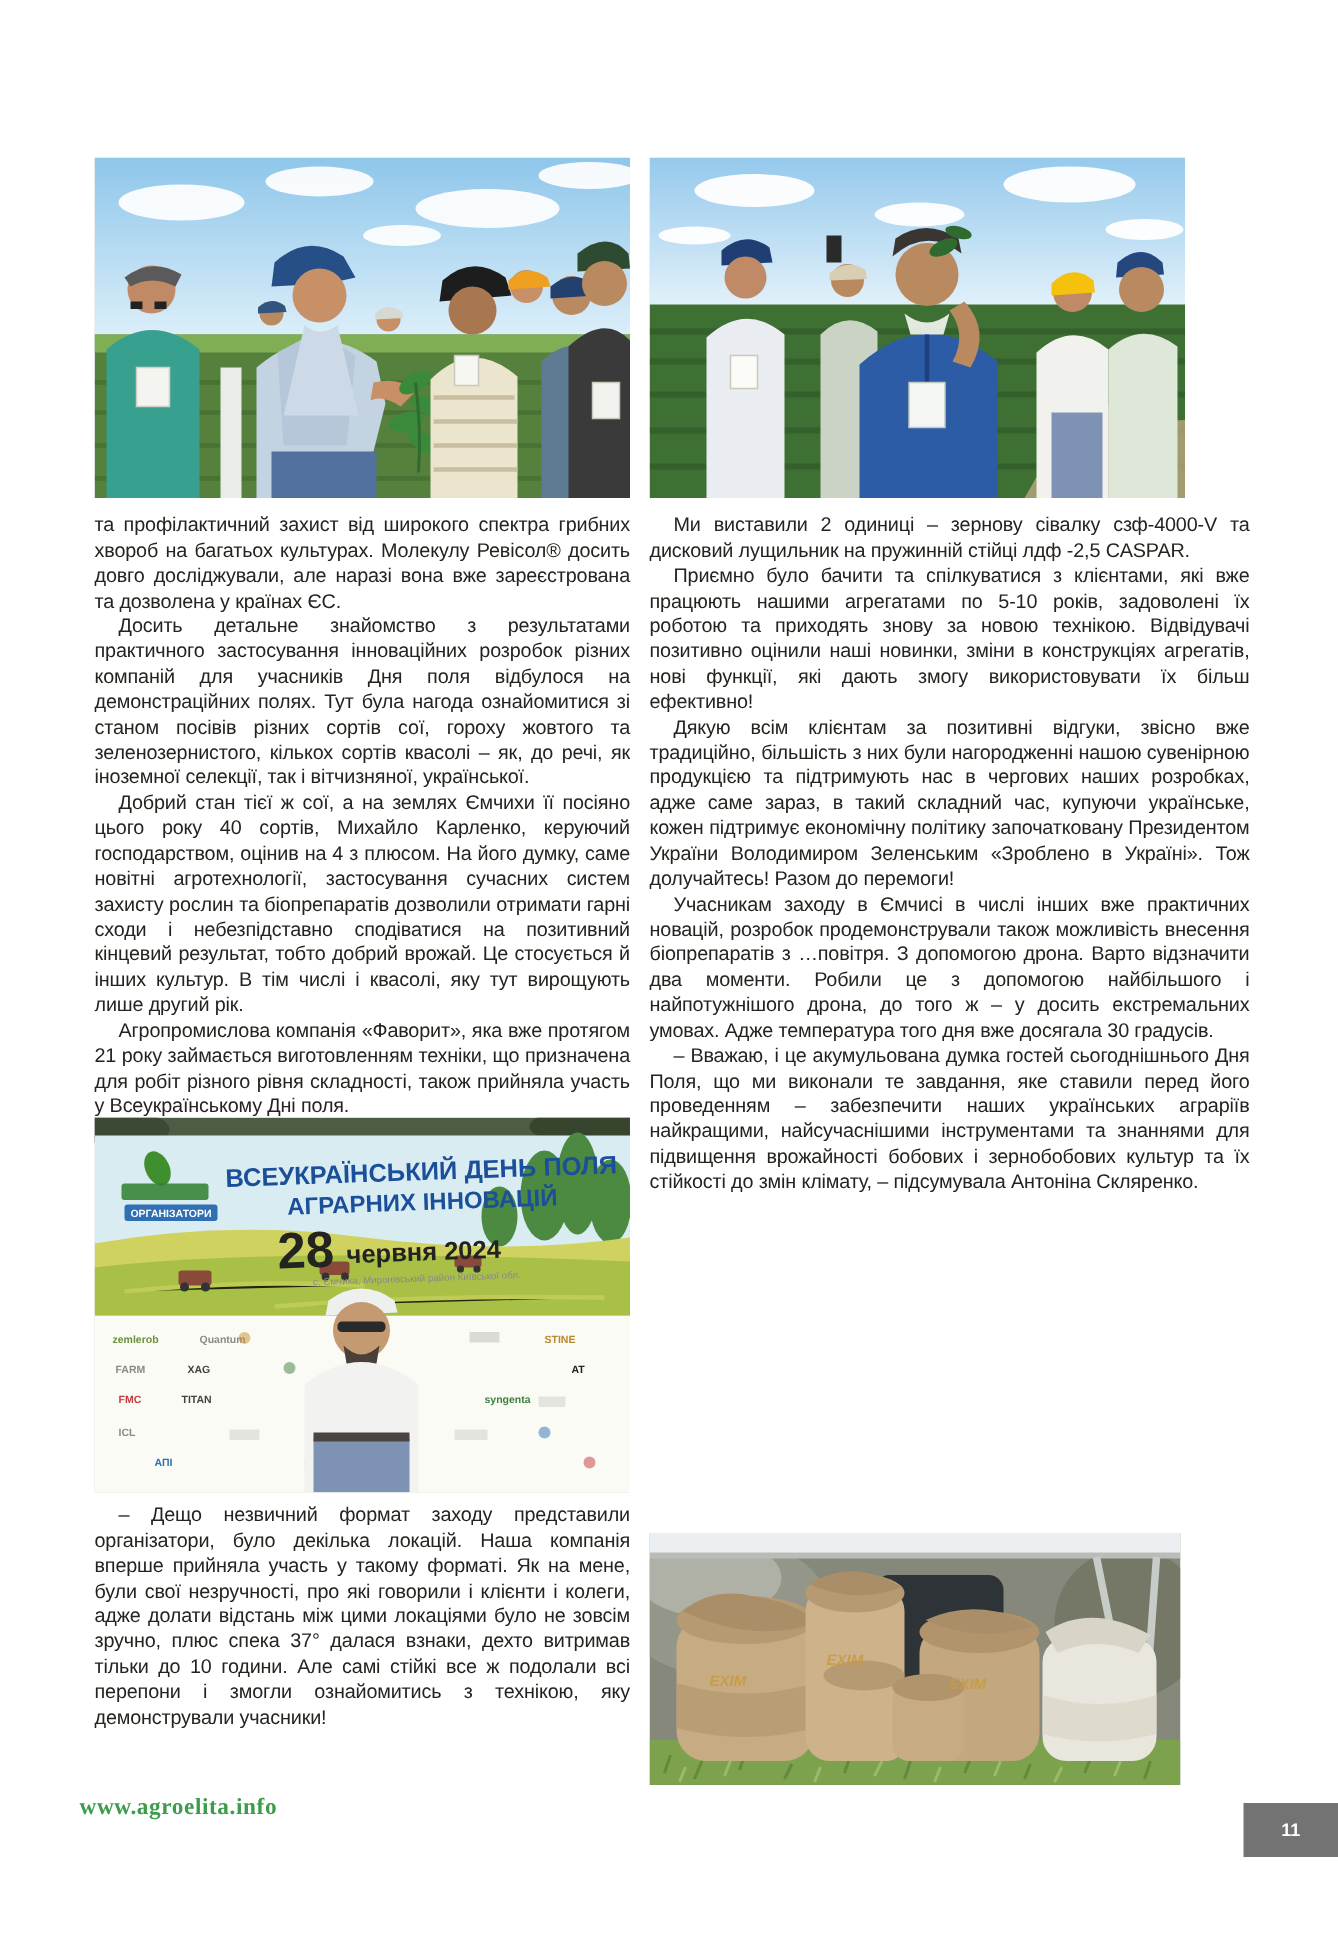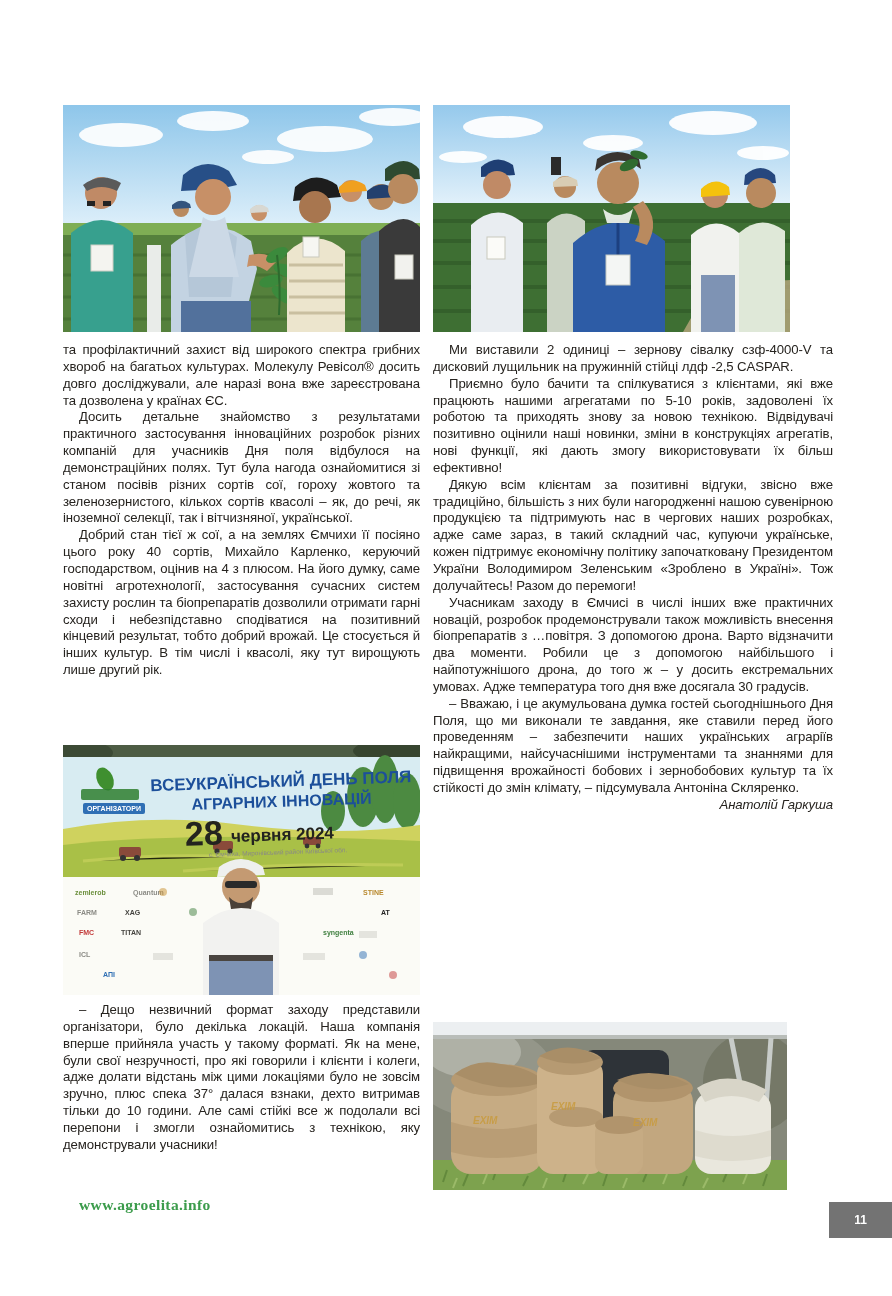--- a/index.html
+++ b/index.html
@@ -10,21 +10,21 @@
   .photo{position:absolute;overflow:hidden;background:#dfe5e0;}
   .photo svg{display:block;width:100%;height:100%;}
   
   .colblock{position:absolute;text-align:justify;font-size:13.2px;line-height:16.85px;letter-spacing:-0.1px;}
   .colblock p{margin:0;text-indent:16px;}
   .colblock p.noindent{text-indent:0;}
   .byline{font-style:italic;text-align:right;margin-top:1px;}
   b{font-weight:bold;}
   
   .site-url{
-    position:absolute;left:79px;top:1196px;
+    position:absolute;left:53px;top:1196px;
     font-family:"Liberation Serif",serif;font-weight:bold;
     color:#3c9c4c;font-size:15.5px;letter-spacing:0.4px;
   }
   .pagenum{
     position:absolute;left:829px;top:1202px;width:63px;height:36px;
     background:#737373;color:#ffffff;font-weight:bold;font-size:12px;
     display:flex;align-items:center;justify-content:center;
   }
 </style>
 </head>
@@ -157,20 +157,21 @@
       <path d="M312 70 q16 -14 30 0 l1 8 -32 2 z" fill="#26477e"></path>
       <circle cx="328" cy="88" r="15" fill="#b98a5f"></circle>
       <path d="M306 227 V128 q22 -20 46 -2 V227 z" fill="#dfe8d8"></path>
     </svg>
   </div>
 
   <div class="colblock" style="left:63px;top:342px;width:357px;">
     <p class="noindent">та профілактичний захист від широкого спектра грибних хвороб на багатьох культурах. Молекулу Ревісол® досить довго досліджували, але наразі вона вже зареєстрована та дозволена у країнах ЄС.</p>
     <p>Досить детальне знайомство з результатами практичного застосування інноваційних розробок різних компаній для учасників Дня поля відбулося на демонстраційних полях. Тут була нагода ознайомитися зі станом посівів різних сортів сої, гороху жовтого та зеленозернистого, кількох сортів квасолі – як, до речі, як іноземної селекції, так і вітчизняної, української.</p>
     <p>Добрий стан тієї ж сої, а на землях Ємчихи її посіяно цього року 40 сортів, Михайло Карленко, керуючий господарством, оцінив на 4 з плюсом. На його думку, саме новітні агротехнології, застосування сучасних систем захисту рослин та біопрепаратів дозволили отримати гарні сходи і небезпідставно сподіватися на позитивний кінцевий результат, тобто добрий врожай. Це стосується й інших культур. В тім числі і квасолі, яку тут вирощують лише другий рік.</p>
+    <p>Агропромислова компанія «Фаворит», яка вже протягом 21 року займається виготовленням техніки, що призначена для робіт різного рівня складності, також прийняла участь у Всеукраїнському Дні поля.</p>
   </div>
 
   <div class="photo" style="left:63px;top:745px;width:357px;height:250px;">
     <svg viewBox="0 0 357 250">
       <rect width="357" height="250" fill="#fbfbf6"></rect>
       <rect width="357" height="14" fill="#4d5c44"></rect>
       <ellipse cx="20" cy="8" rx="30" ry="12" fill="#3c4a35"></ellipse>
       <ellipse cx="330" cy="6" rx="40" ry="12" fill="#37452f"></ellipse>
 
       <rect x="0" y="12" width="357" height="84" fill="#d8ecf2"></rect>
@@ -253,21 +254,20 @@
   <div class="colblock" style="left:63px;top:1002px;width:357px;">
     <p>– Дещо незвичний формат заходу представили організатори, було декілька локацій. Наша компанія вперше прийняла участь у такому форматі. Як на мене, були свої незручності, про які говорили і клієнти і колеги, адже долати відстань між цими локаціями було не зовсім зручно, плюс спека 37° далася взнаки, дехто витримав тільки до 10 години. Але самі стійкі все ж подолали всі перепони і змогли ознайомитись з технікою, яку демонстрували учасники!</p>
   </div>
 
   <div class="colblock" style="left:433px;top:342px;width:400px;">
     <p>Ми виставили 2 одиниці – зернову сівалку сзф-4000-V та дисковий лущильник на пружинній стійці лдф -2,5 CASPAR.</p>
     <p>Приємно було бачити та спілкуватися з клієнтами, які вже працюють нашими агрегатами по 5-10 років, задоволені їх роботою та приходять знову за новою технікою. Відвідувачі позитивно оцінили наші новинки, зміни в конструкціях агрегатів, нові функції, які дають змогу використовувати їх більш ефективно!</p>
     <p>Дякую всім клієнтам за позитивні відгуки, звісно вже традиційно, більшість з них були нагородженні нашою сувенірною продукцією та підтримують нас в чергових наших розробках, адже саме зараз, в такий складний час, купуючи українське, кожен підтримує економічну політику започатковану Президентом України Володимиром Зеленським «Зроблено в Україні». Тож долучайтесь! Разом до перемоги!</p>
     <p>Учасникам заходу в Ємчисі в числі інших вже практичних новацій, розробок продемонстрували також можливість внесення біопрепаратів з …повітря. З допомогою дрона. Варто відзначити два моменти. Робили це з допомогою найбільшого і найпотужнішого дрона, до того ж – у досить екстремальних умовах. Адже температура того дня вже досягала 30 градусів.</p>
     <p>– Вважаю, і це акумульована думка гостей сьогоднішнього Дня Поля, що ми виконали те завдання, яке ставили перед його проведенням – забезпечити наших українських аграріїв найкращими, найсучаснішими інструментами та знаннями для підвищення врожайності бобових і зернобобових культур та їх стійкості до змін клімату, – підсумувала Антоніна Скляренко.</p>
-    <p class="byline noindent">Анатолій Гаркуша</p>
   </div>
 
   <div class="photo" style="left:433px;top:1022px;width:354px;height:168px;">
     <svg viewBox="0 0 354 168">
       <rect width="354" height="168" fill="#85887a"></rect>
       <ellipse cx="50" cy="50" rx="70" ry="46" fill="#9a9d90" opacity="0.7"></ellipse>
       <ellipse cx="40" cy="30" rx="48" ry="26" fill="#c9ccc4" opacity="0.5"></ellipse>
       <ellipse cx="320" cy="60" rx="50" ry="50" fill="#6e7260" opacity="0.7"></ellipse>
 
       <rect x="150" y="28" width="86" height="70" rx="10" fill="#2e3338"></rect>

